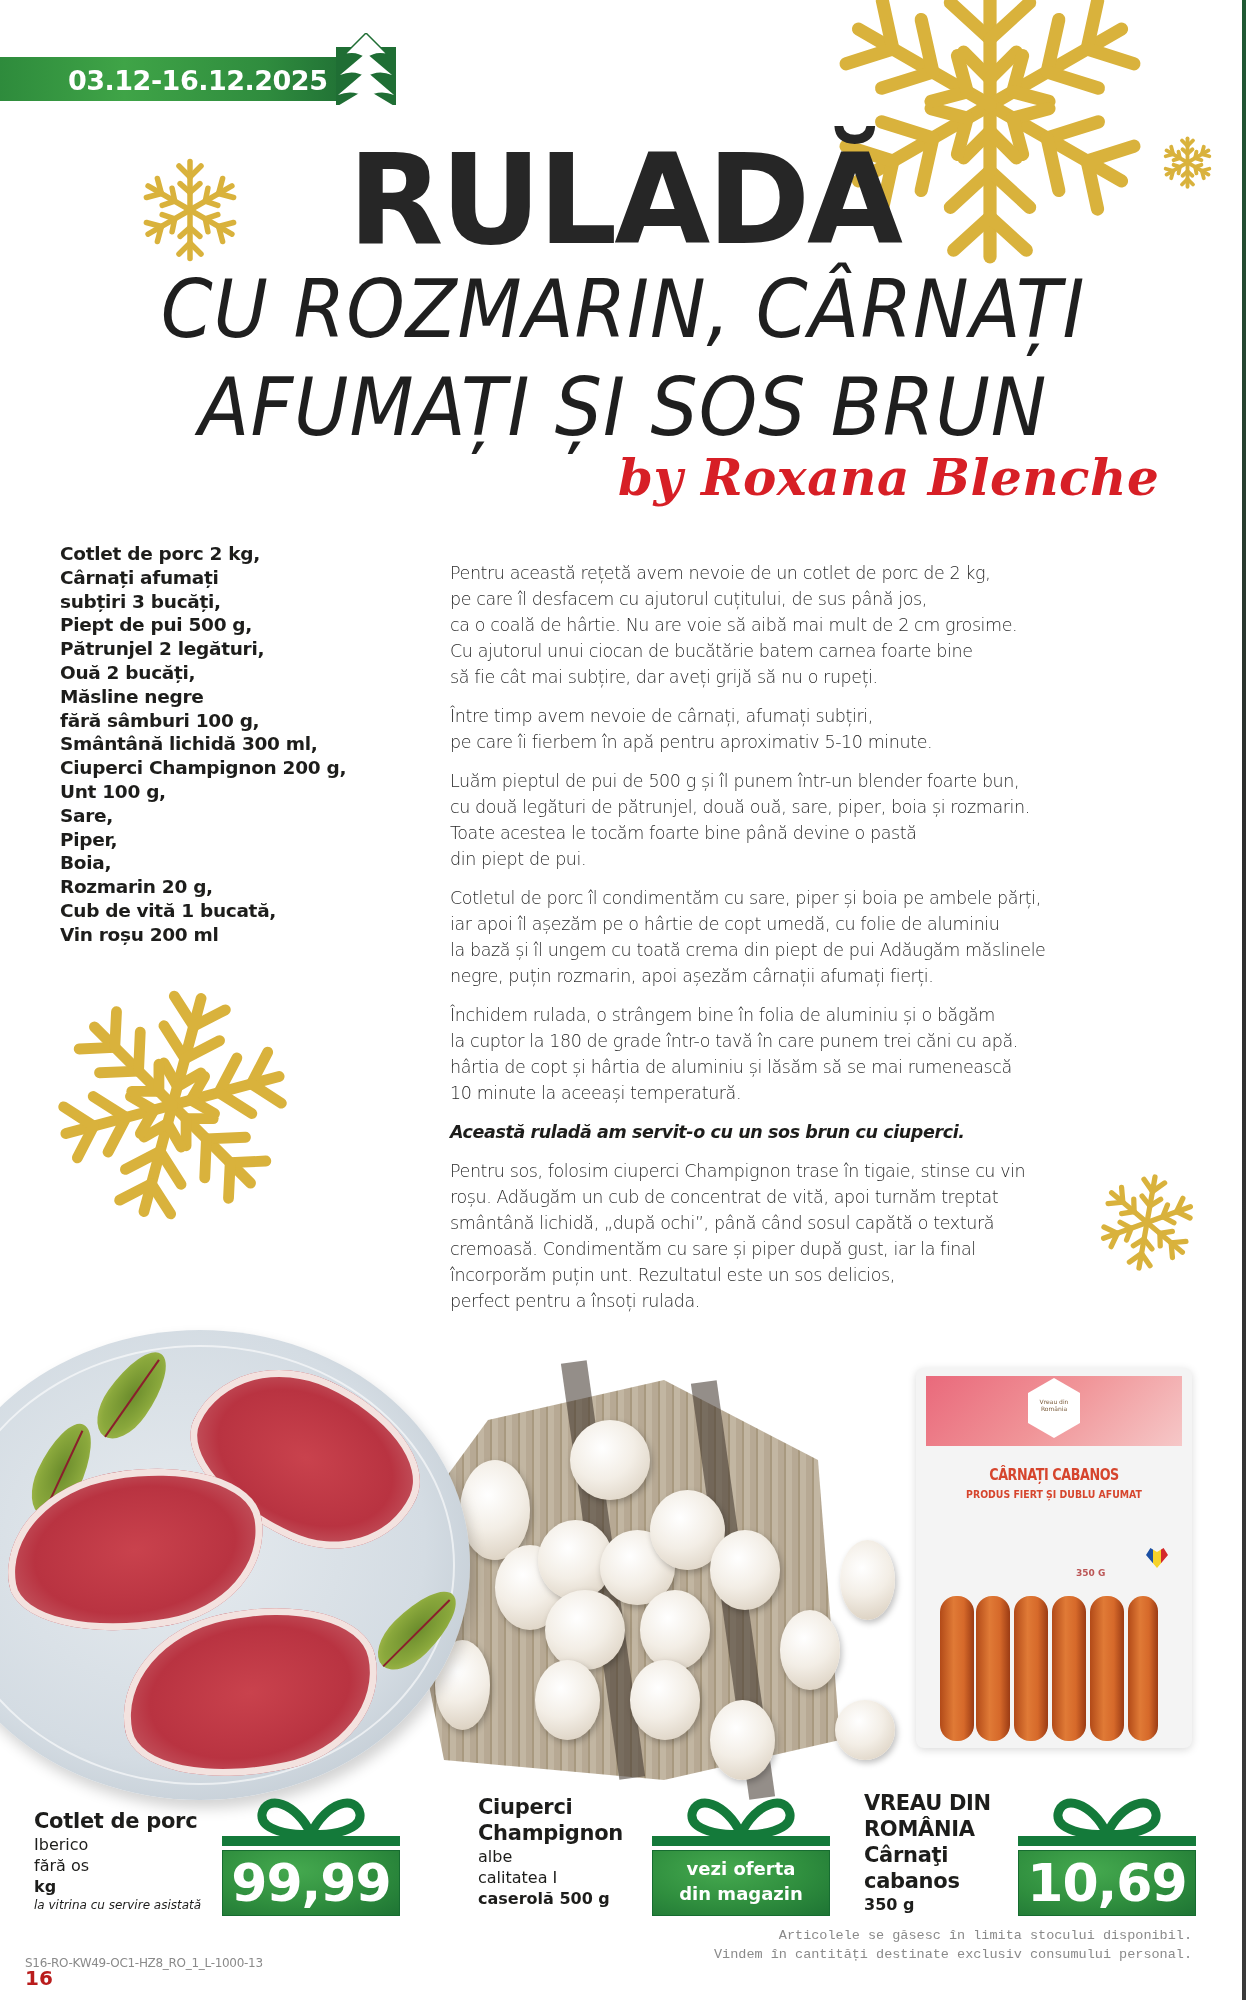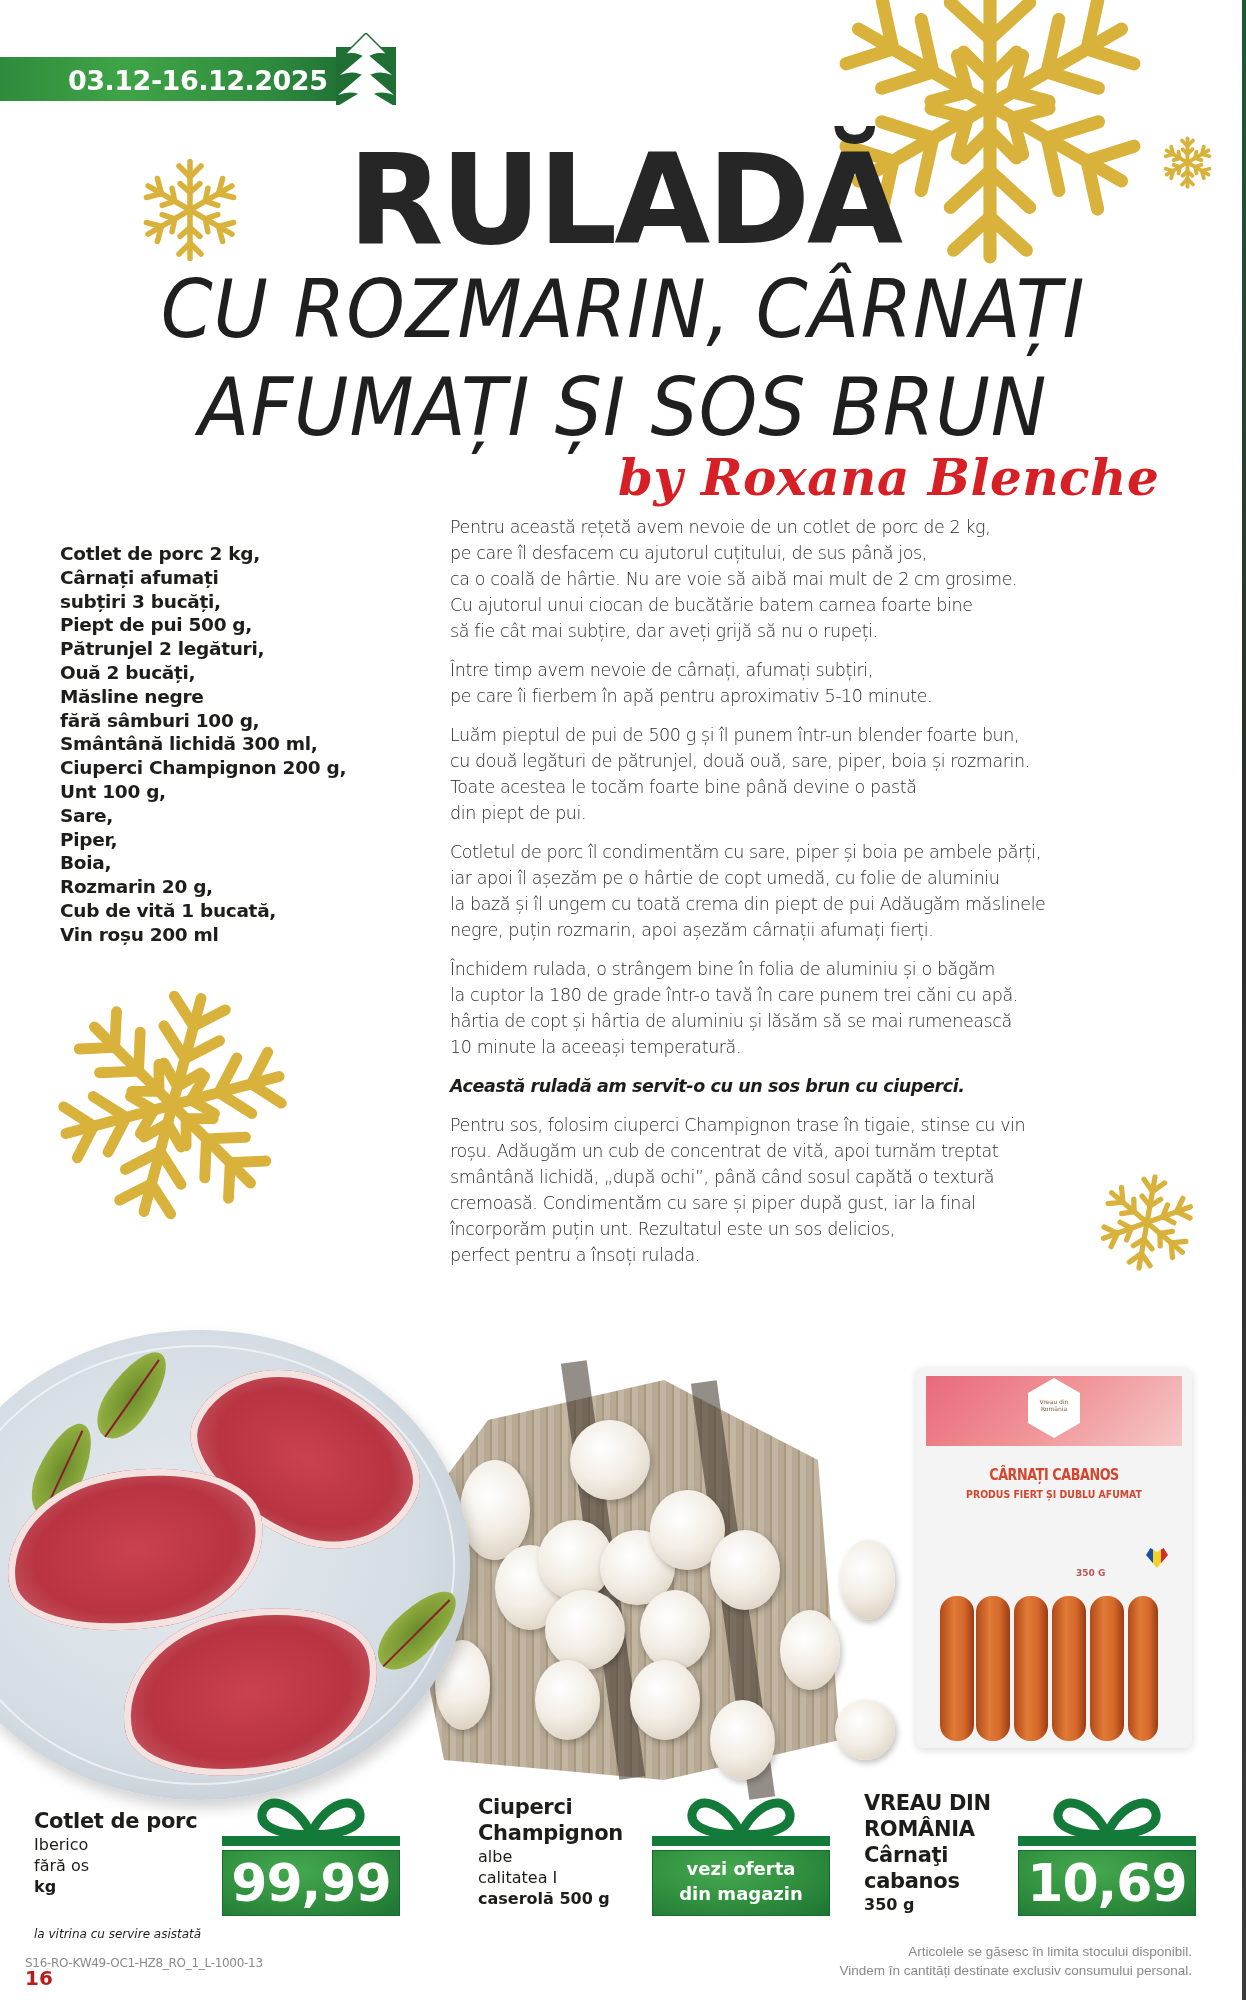--- a/index.html
+++ b/index.html
@@ -27,21 +27,21 @@
   .sub1 { top: 270px; }
   .sub2 { top: 368px; }
   .byline { position: absolute; left: 618px; top: 448px; font-family: "DejaVu Serif", serif; font-style: italic; font-weight: bold;
     font-size: 50px; color: #d71f26; letter-spacing: 0.5px; }
 
   
   .ingredients { position: absolute; left: 60px; top: 542px; width: 330px; }
   .ingredients .ing { display: block; font-family: "DejaVu Sans", sans-serif; font-weight: bold; font-size: 18.5px; line-height: 23.8px; color: #1d1d1b; letter-spacing: -0.3px; }
 
   
-  .body-text { position: absolute; left: 450px; top: 514px; width: 680px; }
+  .body-text { position: absolute; left: 450px; top: 560px; width: 680px; }
   .para { margin-bottom: 13px; }
   .para .ln { display: block; font-family: "DejaVu Sans", sans-serif; font-size: 17.5px; line-height: 26px; color: #2a2a2a; font-weight: 300; letter-spacing: -0.4px; white-space: nowrap; }
   .para.em .ln { font-weight: bold; font-style: italic; color: #1d1d1b; }
 
   
   .plate { position: absolute; left: -70px; top: 1330px; width: 540px; height: 470px; border-radius: 50%;
     background: radial-gradient(ellipse at 45% 45%, #e6ebef 0%, #d4dce3 60%, #b9c3cc 90%, #a9b3bc 100%);
     box-shadow: 4px 8px 14px rgba(0,0,0,0.18); }
   .plate-rim { position: absolute; left: -55px; top: 1345px; width: 510px; height: 440px; border-radius: 50%; border: 2px solid rgba(255,255,255,0.6); }
   .steak { position: absolute; border-radius: 46% 54% 42% 58% / 58% 44% 56% 42%;
@@ -73,37 +73,37 @@
   .pack-heart { position: absolute; left: 230px; top: 180px; width: 22px; height: 20px;
     background: linear-gradient(90deg, #1b4fa3 33%, #f5d22b 33% 66%, #d42a2a 66%); clip-path: polygon(50% 100%, 0 35%, 20% 0, 50% 20%, 80% 0, 100% 35%); }
   .sausage { position: absolute; top: 228px; width: 34px; height: 145px; border-radius: 16px;
     background: linear-gradient(90deg, #b24a18 0%, #e07a36 40%, #d6692a 70%, #9b3b14 100%); }
 
   
   .prod { position: absolute; font-family: "DejaVu Sans", sans-serif; color: #1d1d1b; }
   .prod .name { font-weight: bold; font-size: 21px; line-height: 26px; letter-spacing: -0.3px; display: block; }
   .prod .desc { font-size: 16px; line-height: 21px; display: block; }
   .prod .unit { font-weight: bold; font-size: 16px; line-height: 21px; display: block; }
-  .prod .note { font-style: italic; font-size: 12px; line-height: 16px; display: block; margin-top: 29px; }
+  .prod .note { font-style: italic; font-size: 12px; line-height: 16px; display: block; }
 
   
   .gift { position: absolute; width: 178px; height: 124px; }
   .gift .bow { position: absolute; left: 50%; top: 0; width: 110px; height: 46px; transform: translateX(-50%); }
   .gift .lid { position: absolute; left: 0; top: 44px; width: 100%; height: 10px; background: #147a3a; }
   .gift .box { position: absolute; left: 0; top: 58px; width: 100%; height: 66px;
     background: radial-gradient(ellipse at 40% 30%, #45a94f 0%, #2f8e3e 55%, #1e7434 100%); border: 1px solid #166c30; }
   .gift .price { position: absolute; left: 0; top: 58px; width: 100%; text-align: center; color: #ffffff; font-weight: bold;
     font-family: "DejaVu Sans", sans-serif; font-size: 52px; line-height: 66px; letter-spacing: -1px; }
   .gift .offer { position: absolute; left: 0; top: 64px; width: 100%; text-align: center; color: #ffffff; font-weight: bold;
     font-family: "DejaVu Sans", sans-serif; font-size: 18px; line-height: 25px; }
 
   
   .page-num { position: absolute; left: 25px; top: 1922px; font-family: "DejaVu Sans", sans-serif; font-weight: bold; font-size: 20px; color: #b91c1c; margin-top: 44px; }
   .doc-code { position: absolute; left: 25px; top: 1956px; font-family: "DejaVu Sans", sans-serif; font-size: 12px; color: #8a8a8a; letter-spacing: -0.3px; }
-  .disclaimer { position: absolute; right: 54px; top: 1926px; text-align: right; font-family: Liberation Sans, sans-serif; font-size: 13.5px; line-height: 19px; color: #8a8a8a; margin-top: 16px; }
+  .disclaimer { position: absolute; right: 54px; top: 1926px; text-align: right; font-family: Liberation Mono, monospace; font-size: 13.5px; line-height: 19px; color: #8a8a8a; }
   .disclaimer span { display: block; }
 </style>
 </head>
 <body>
 
 <div class="edge-strip"></div>
 
 <div class="banner">
   <span class="banner-text">03.12-16.12.2025</span>
 </div>

